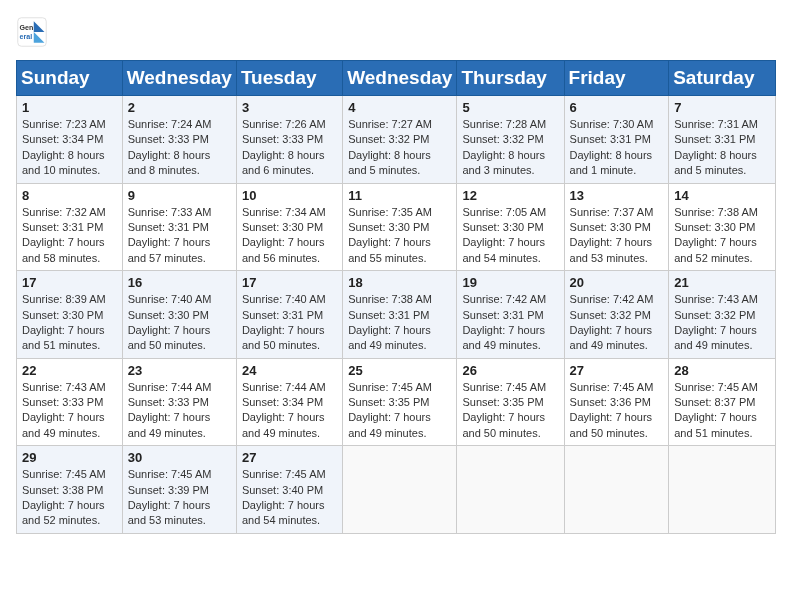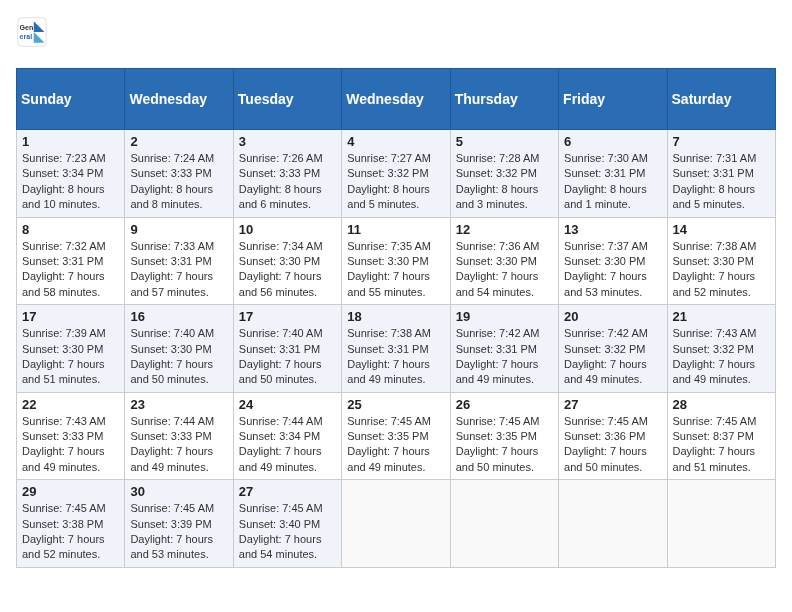--- a/index.html
+++ b/index.html
@@ -7,21 +7,21 @@
       font-family: Arial, sans-serif;
       background: #fff;
       width: 792px;
       min-height: 612px;
       padding: 16px;
     }
     .header-area {
       display: flex;
       justify-content: space-between;
       align-items: flex-start;
-      margin-bottom: 20px;
+      margin-bottom: 12px;
     }
     .logo {
       display: flex;
       align-items: center;
       gap: 4px;
     }
     .logo-text {
       display: flex;
       flex-direction: column;
       line-height: 1.1;
@@ -54,23 +54,23 @@
       margin-top: 2px;
     }
     .calendar {
       width: 100%;
       border-collapse: collapse;
       font-size: 11px;
     }
     .calendar thead th {
       background: #2a6db5;
       color: #fff;
-      font-size: 14px;
-      font-weight: bold;
-      padding: 22px 4px;
+      font-size: 19px;
+      font-weight: bold;
+      padding: 6px 4px;
       text-align: left;
       border: 1px solid #1a5a9a;
     }
     .calendar tbody td {
       vertical-align: top;
       border: 1px solid #ccc;
       padding: 4px 5px;
       width: 14.28%;
       min-height: 80px;
     }
@@ -218,21 +218,21 @@
         <span class="day-num">11</span>
         <div class="day-info">
           <span>Sunrise: 7:35 AM</span><br>
           <span>Sunset: 3:30 PM</span><br>
           <span>Daylight: 7 hours and 55 minutes.</span>
         </div>
       </td>
         <td>
         <span class="day-num">12</span>
         <div class="day-info">
-          <span>Sunrise: 7:36 AM</span><br>
+          <span>Sunrise: 7:05 AM</span><br>
           <span>Sunset: 3:30 PM</span><br>
           <span>Daylight: 7 hours and 54 minutes.</span>
         </div>
       </td>
         <td>
         <span class="day-num">13</span>
         <div class="day-info">
           <span>Sunrise: 7:37 AM</span><br>
           <span>Sunset: 3:30 PM</span><br>
           <span>Daylight: 7 hours and 53 minutes.</span>
@@ -244,21 +244,21 @@
           <span>Sunrise: 7:38 AM</span><br>
           <span>Sunset: 3:30 PM</span><br>
           <span>Daylight: 7 hours and 52 minutes.</span>
         </div>
       </td>
       </tr>
       <tr>
         <td>
         <span class="day-num">17</span>
         <div class="day-info">
-          <span>Sunrise: 7:39 AM</span><br>
+          <span>Sunrise: 8:39 AM</span><br>
           <span>Sunset: 3:30 PM</span><br>
           <span>Daylight: 7 hours and 51 minutes.</span>
         </div>
       </td>
         <td>
         <span class="day-num">16</span>
         <div class="day-info">
           <span>Sunrise: 7:40 AM</span><br>
           <span>Sunset: 3:30 PM</span><br>
           <span>Daylight: 7 hours and 50 minutes.</span>

